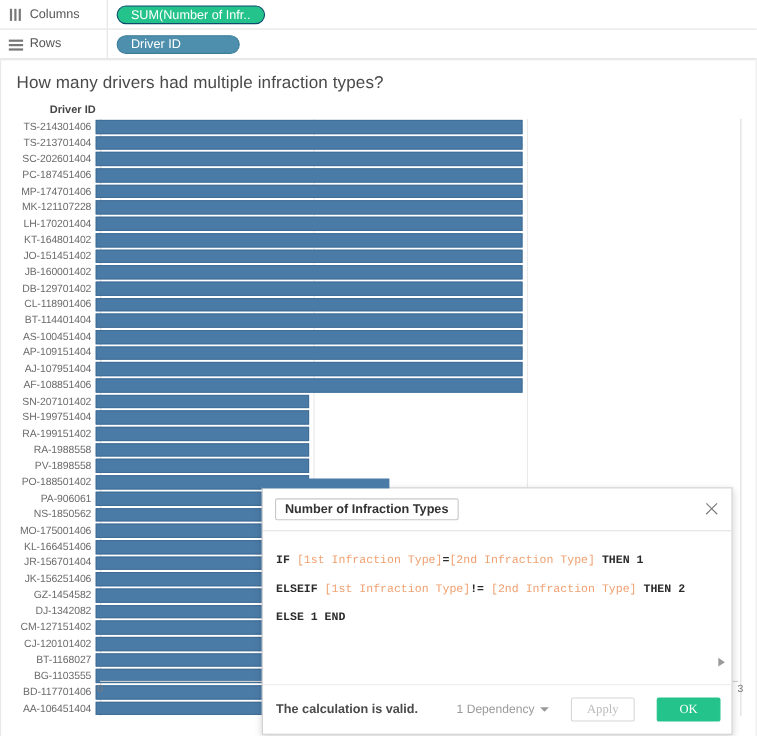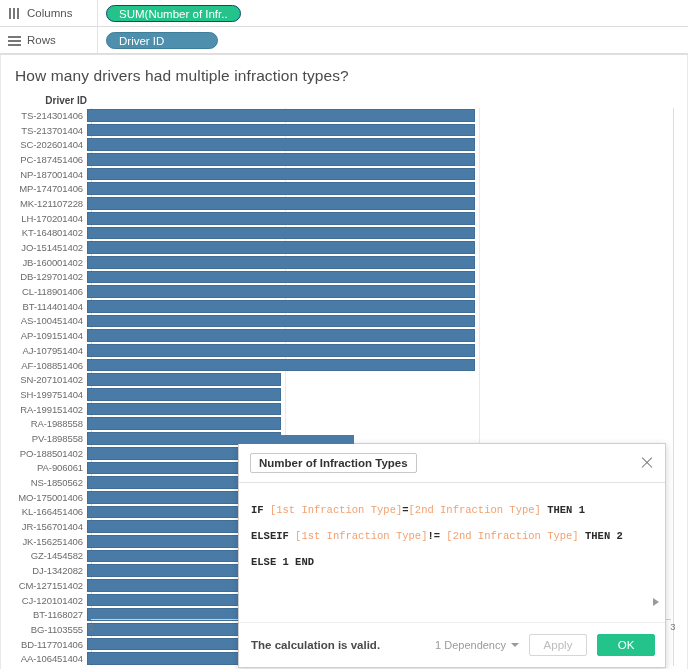--- a/index.html
+++ b/index.html
@@ -343,29 +343,30 @@
     gap: 5px;
     cursor: pointer;
   }
   .caret-dn {
     width: 0; height: 0;
     border-left: 4px solid transparent;
     border-right: 4px solid transparent;
     border-top: 4px solid #9a9a9a;
   }
   .btn {
-    margin-left: 10px;
+    margin-left: 20px;
     height: 22px;
     min-width: 58px;
     font-size: 11.5px;
     border-radius: 2px;
     display: flex;
     align-items: center;
     justify-content: center;
     box-sizing: border-box;
+    font-family: Liberation Serif, serif;
   }
   .btn.apply {
     border: 1px solid #d6d6d6;
     background: #ffffff;
     color: #bcbcbc;
   }
   .btn.ok {
     background: #24c38b;
     color: #ffffff;
     border: 1px solid #24c38b;
@@ -434,26 +435,20 @@
           </div>
         </div>
         <div class="row">
           <div class="row-label">SC-202601404</div>
           <div class="bar-track">
             <div class="bar" style="width: 388px; background: rgb(74, 123, 167);"></div>
           </div>
         </div>
         <div class="row">
           <div class="row-label">PC-187451406</div>
-          <div class="bar-track">
-            <div class="bar" style="width: 388px; background: rgb(74, 123, 167);"></div>
-          </div>
-        </div>
-        <div class="row">
-          <div class="row-label">NP-187001404</div>
           <div class="bar-track">
             <div class="bar" style="width: 388px; background: rgb(74, 123, 167);"></div>
           </div>
         </div>
         <div class="row">
           <div class="row-label">MP-174701406</div>
           <div class="bar-track">
             <div class="bar" style="width: 388px; background: rgb(74, 123, 167);"></div>
           </div>
         </div>

